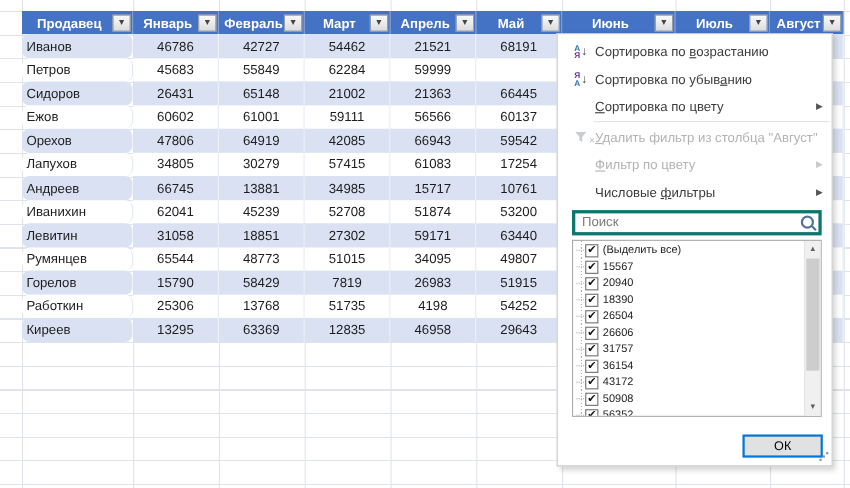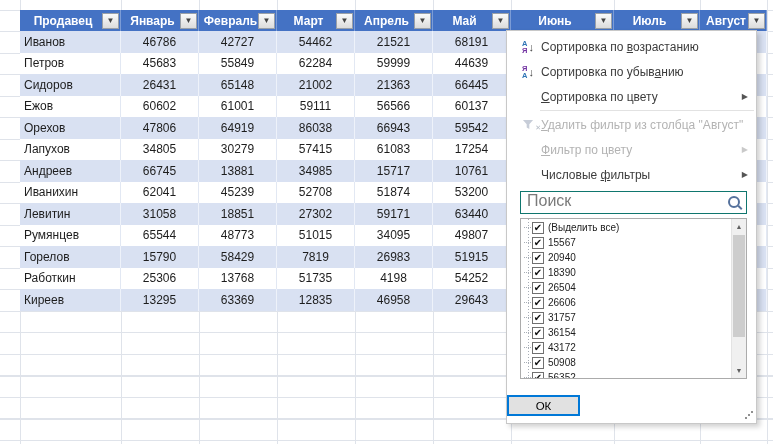--- a/index.html
+++ b/index.html
@@ -23,61 +23,61 @@
          display:flex;align-items:center;justify-content:center;border-right:1px solid rgba(255,255,255,.3);box-sizing:border-box;}
   .hlabel{padding-right:14px;white-space:nowrap;}
   .fbtn{position:absolute;right:1px;top:50%;transform:translateY(-50%);width:17px;height:16px;
         background:linear-gradient(#fafafa,#dcdcdc);border:1px solid #9aa0a8;box-sizing:border-box;
         display:flex;align-items:center;justify-content:center;color:#444;font-size:8px;line-height:8px;font-weight:normal;}
   .rows{position:absolute;left:20px;top:31px;}
   .trow{height:21.5px;}
   .cell{font-size:12px;color:#1d1d1d;display:flex;align-items:center;justify-content:center;
         border-right:1px solid #e2e8f3;box-sizing:border-box;background:#fff;white-space:nowrap;}
   .trow.band .cell{background:#D9E1F2;border-right-color:#eef2fa;}
-  .cell.name{justify-content:flex-start;padding-left:4px;}
+  .cell.name{justify-content:flex-start;padding-left:4px;border-radius:7px;}
   
   .menu{position:absolute;left:506px;top:30px;width:251px;height:394px;background:#fff;
         border:1px solid #c8c8c8;box-shadow:3px 3px 5px rgba(0,0,0,.18);box-sizing:border-box;
         display:flex;flex-direction:column;padding-top:3px;font-size:12px;color:#3c3c3c;}
   .mitem{height:25px;flex:0 0 25px;display:flex;align-items:center;padding:0 8px;}
   .mitem.disabled{color:#b3b3b3;}
   .micon{width:26px;flex:0 0 26px;display:flex;align-items:center;justify-content:center;position:relative;}
   .mtext{white-space:nowrap;}
   .msep{height:1px;flex:0 0 1px;background:#e2e2e2;margin:1px 2px 1px 33px;}
   .marrow{margin-left:auto;font-size:8px;color:#555;}
   .mitem.disabled .marrow{color:#c9c9c9;}
   .letters{display:flex;flex-direction:column;line-height:7px;}
   .letters b{font-size:7.5px;font-weight:bold;}
   .lblue{color:#2E74B5;} .lpurple{color:#7030A0;}
   .sarr{font-size:11px;color:#444;margin-left:1px;}
   .funnel{width:11px;height:10px;background:#c7cdd8;
           clip-path:polygon(0% 0%,100% 0%,62% 48%,62% 95%,38% 80%,38% 48%);}
   .fx{position:absolute;right:0;bottom:-2px;font-size:7px;color:#b6bcc6;}
   .search-wrap{margin:4px 9px 0 13px;position:relative;height:23px;flex:0 0 23px;}
-  .search{width:100%;height:100%;border:1px solid #0f766e;padding:0 22px 4px 6px;font-size:16px;
+  .search{width:100%;height:100%;border:3px solid #0f766e;padding:0 22px 4px 6px;font-size:12px;
           color:#444;box-sizing:border-box;font-family:inherit;outline:none;}
   .search::placeholder{color:#7a7a7a;}
   .mag{position:absolute;right:7px;top:5px;width:8px;height:8px;border:2px solid #55719c;border-radius:50%;}
   .mag::after{content:"";position:absolute;width:2px;height:5px;background:#55719c;
               transform:rotate(-45deg);right:-3px;bottom:-4px;}
   .clist{margin:4px 9px 0 13px;border:1px solid #ababab;height:161px;flex:0 0 161px;position:relative;
          overflow:hidden;background:#fff;box-sizing:border-box;padding-top:1px;
          background-image:repeating-linear-gradient(to bottom,#a7adb6 0 1px,transparent 1px 3px);
          background-size:1px 100%;background-position:7px 0;background-repeat:no-repeat;}
   .citem{height:15px;display:flex;align-items:center;padding-left:3px;}
   .stub{width:7px;height:0;border-top:1px dotted #a7adb6;margin-right:1px;flex:0 0 7px;}
   .cbox{width:12px;height:12px;flex:0 0 12px;border:1px solid #707070;background:#fff;box-sizing:border-box;
         display:flex;align-items:center;justify-content:center;font-size:10px;line-height:10px;color:#111;}
   .clabel{margin-left:4px;font-size:10px;color:#1d1d1d;white-space:nowrap;}
   .scroll{position:absolute;top:0;right:0;bottom:0;width:15px;background:#f0f0f0;border-left:1px solid #e3e3e3;box-sizing:border-box;}
   .sarrbtn{position:absolute;left:0;width:100%;height:15px;display:flex;align-items:center;justify-content:center;
            font-size:7px;color:#606060;}
   .sarrbtn.up{top:0;} .sarrbtn.down{bottom:0;}
   .sthumb{position:absolute;left:1px;right:1px;top:16px;height:102px;background:#cdcdcd;}
-  .btnrow{display:flex;margin:16px 8px 0 0;}
+  .btnrow{display:flex;justify-content:flex-end;margin:16px 8px 0 0;}
   .btn{width:73px;height:21px;display:flex;align-items:center;justify-content:center;font-size:11.5px;
        background:#e1e1e1;border:1px solid #adadad;box-sizing:border-box;font-family:inherit;color:#000;padding:0;}
   .btn.primary{border:2px solid #0078D7;}
   .grip{position:absolute;right:3px;bottom:3px;width:9px;height:9px;}
   .grip::before{content:"";position:absolute;right:0;top:0;width:2px;height:2px;background:#909090;
                 box-shadow:-3px 3px 0 #909090,-6px 6px 0 #909090;}
 </style>
 </head>
 <body>
 
@@ -151,21 +151,20 @@
         <div class="cell"></div>
         <div class="cell"></div>
         <div class="cell"></div>
       </div>
       <div class="trow">
         <div class="cell name">Петров</div>
         <div class="cell">45683</div>
         <div class="cell">55849</div>
         <div class="cell">62284</div>
         <div class="cell">59999</div>
-        <div class="cell">44639</div>
         <div class="cell"></div>
         <div class="cell"></div>
         <div class="cell"></div>
       </div>
       <div class="trow band">
         <div class="cell name">Сидоров</div>
         <div class="cell">26431</div>
         <div class="cell">65148</div>
         <div class="cell">21002</div>
         <div class="cell">21363</div>
@@ -182,21 +181,21 @@
         <div class="cell">56566</div>
         <div class="cell">60137</div>
         <div class="cell"></div>
         <div class="cell"></div>
         <div class="cell"></div>
       </div>
       <div class="trow band">
         <div class="cell name">Орехов</div>
         <div class="cell">47806</div>
         <div class="cell">64919</div>
-        <div class="cell">86038</div>
+        <div class="cell">42085</div>
         <div class="cell">66943</div>
         <div class="cell">59542</div>
         <div class="cell"></div>
         <div class="cell"></div>
         <div class="cell"></div>
       </div>
       <div class="trow">
         <div class="cell name">Лапухов</div>
         <div class="cell">34805</div>
         <div class="cell">30279</div>

